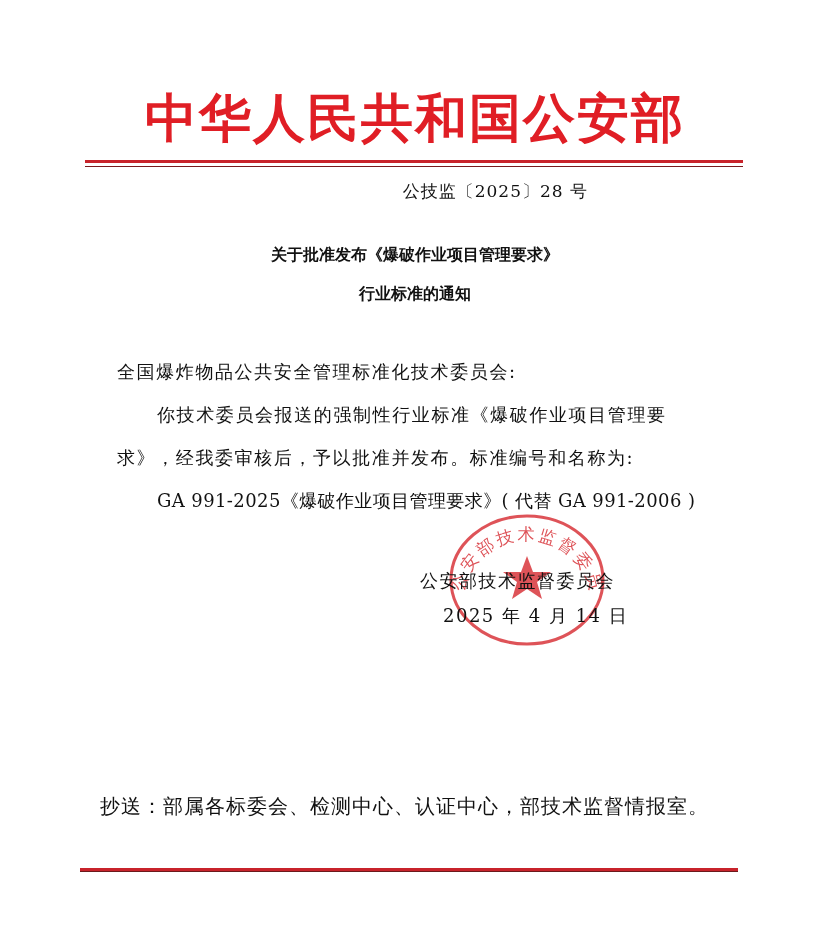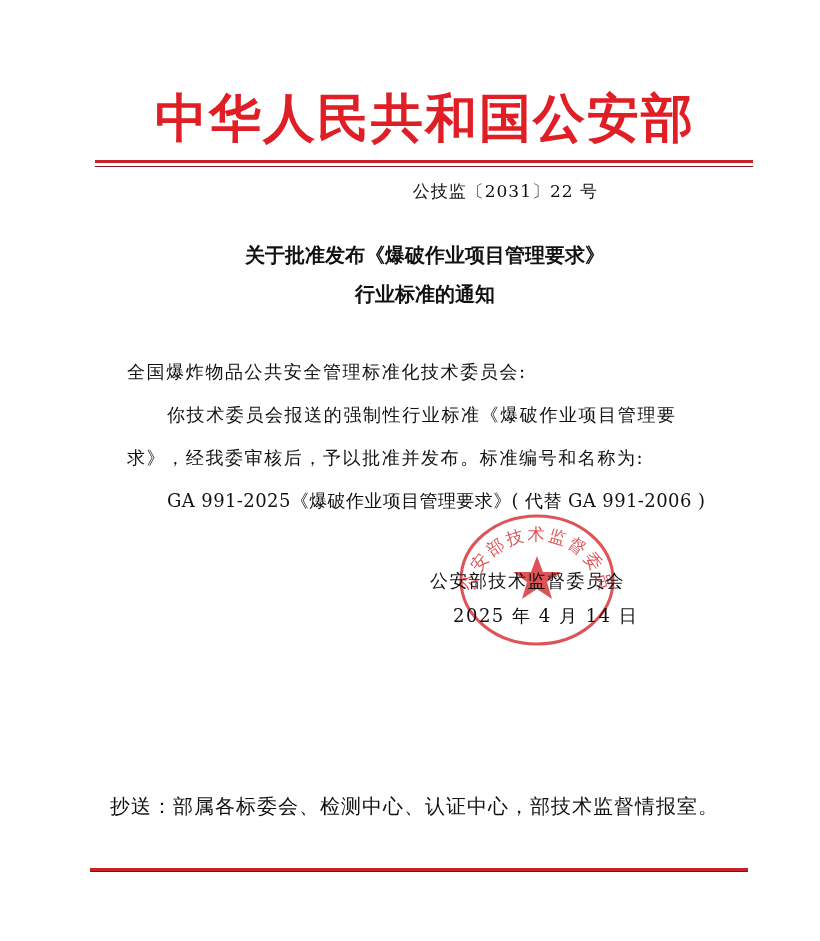--- a/index.html
+++ b/index.html
@@ -10,21 +10,21 @@
     body {
       width: 820px;
       height: 941px;
       position: relative;
       overflow: hidden;
       font-family: "DejaVu Serif", "Liberation Serif", serif;
       color: #111111;
     }
     .page {
       position: absolute;
-      left: 15px; top: 0;
+      left: 5px; top: 0;
       width: 695px; height: 941px;
       background: #ffffff;
     }
     .masthead {
       position: absolute;
       left: 80px;
       top: 88px;
       width: 660px;
       text-align: center;
       font-family: "DejaVu Serif", "Liberation Serif", serif;
@@ -58,21 +58,21 @@
       line-height: 22px;
       letter-spacing: 1px;
       color: #111;
     }
     .title {
       position: absolute;
       left: 100px;
       width: 620px;
       text-align: center;
       font-weight: bold;
-      font-size: 20px;
+      font-size: 16px;
       line-height: 36px;
       color: #111;
     }
     .title.l1 { top: 237px; }
     .title.l2 { top: 276px; }
     .body-text {
       position: absolute;
       left: 100px;
       width: 610px;
       font-size: 18px;
@@ -125,21 +125,21 @@
   </style>
 </head>
 <body>
 
 <div class="page">
 
   <div class="masthead">中华人民共和国公安部</div>
   <div class="rule-top"></div>
   <div class="rule-top-thin"></div>
 
-  <div class="doc-number">公技监〔2031〕22 号</div>
+  <div class="doc-number">公技监〔2025〕28 号</div>
 
   <div class="title l1">关于批准发布《爆破作业项目管理要求》</div>
   <div class="title l2">行业标准的通知</div>
 
   <div class="body-text" style="top:344px;">
     <p>全国爆炸物品公共安全管理标准化技术委员会:</p>
     <p class="indent">你技术委员会报送的强制性行业标准《爆破作业项目管理要</p>
     <p>求》，经我委审核后，予以批准并发布。标准编号和名称为:</p>
     <p class="indent" style="letter-spacing:0.4px;">GA 991-2025《爆破作业项目管理要求》( 代替 GA 991-2006 )</p>
   </div>

